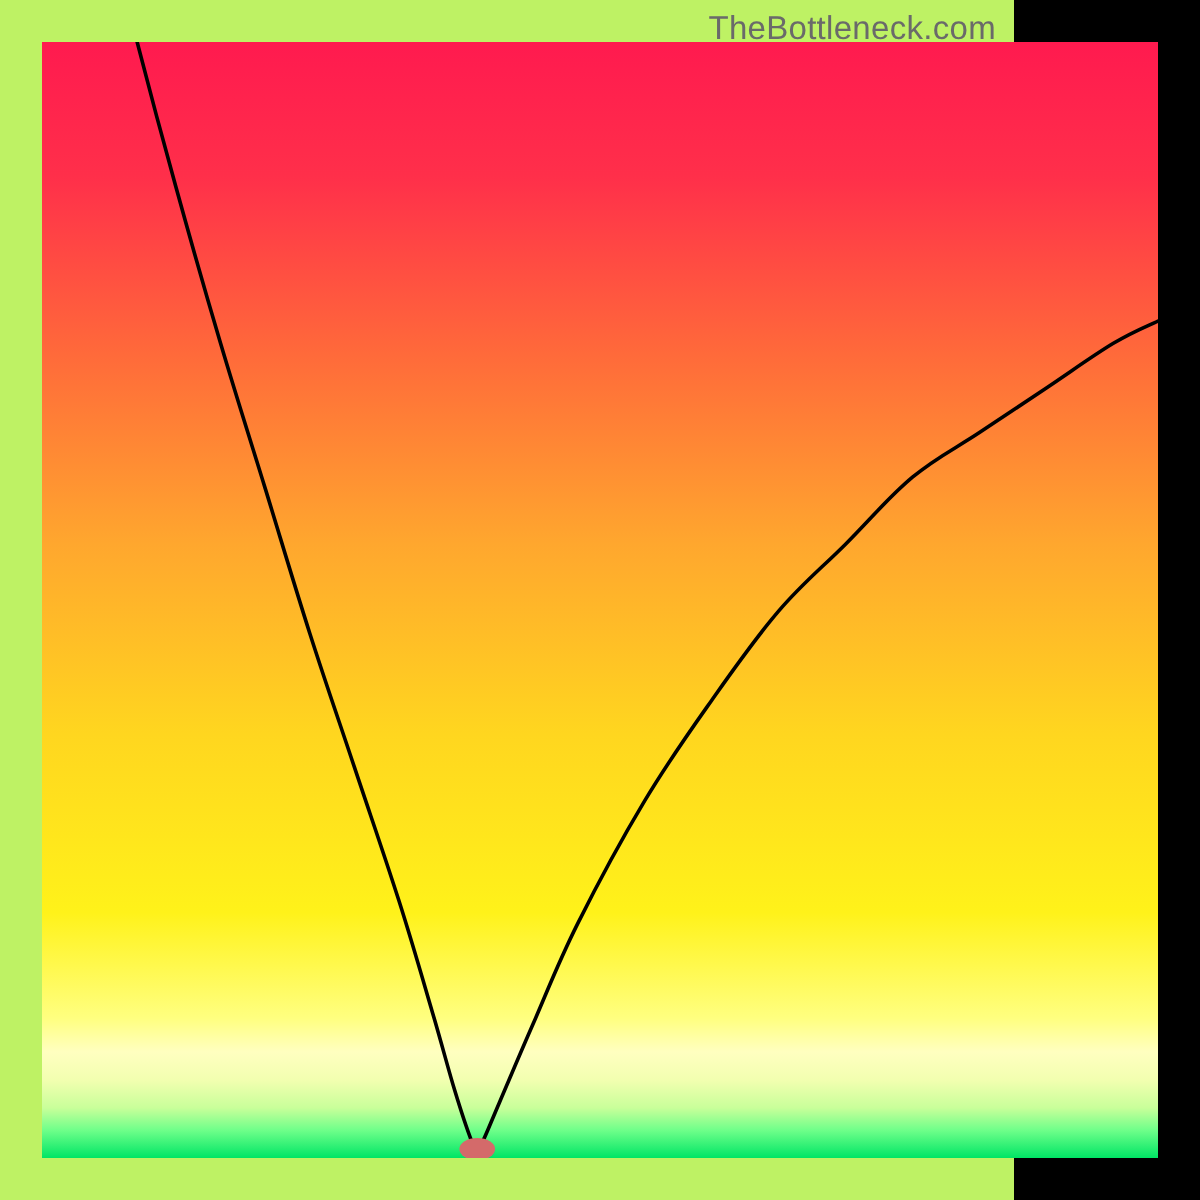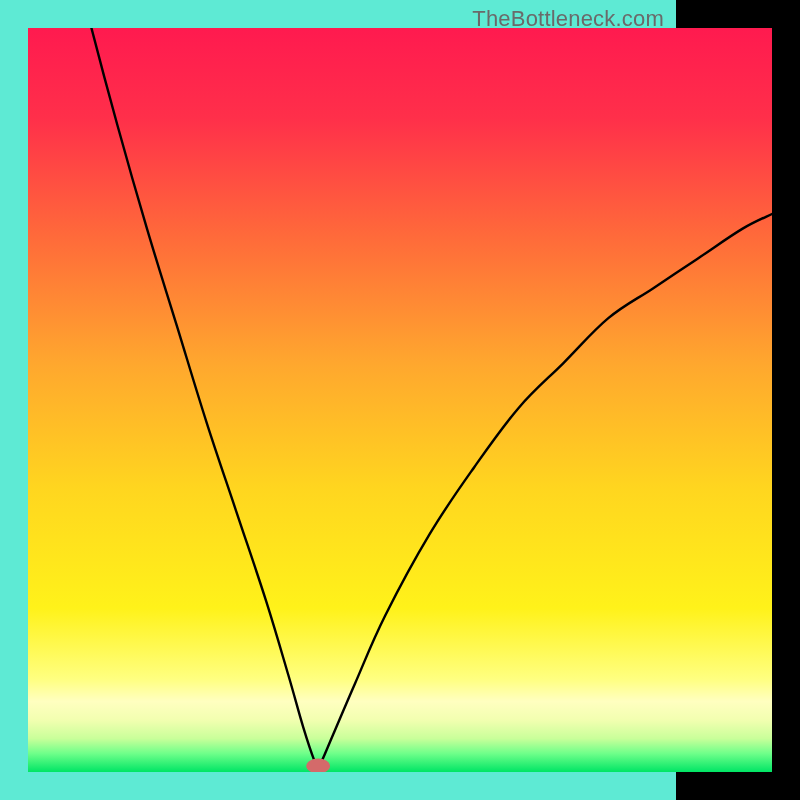--- a/index.html
+++ b/index.html
@@ -8,21 +8,21 @@
     width: 800px;
     height: 800px;
     overflow: hidden;
     background: #000;
     font-family: Arial, Helvetica, sans-serif;
   }
   .frame {
     position: relative;
     width: 676px;
     height: 800px;
-    background: #5eead4;
+    background: #bef264;
   }
   .plot {
     position: absolute;
     left: 28px;
     top: 28px;
     width: 744px;
     height: 744px;
     overflow: hidden;
   }
   .watermark {

